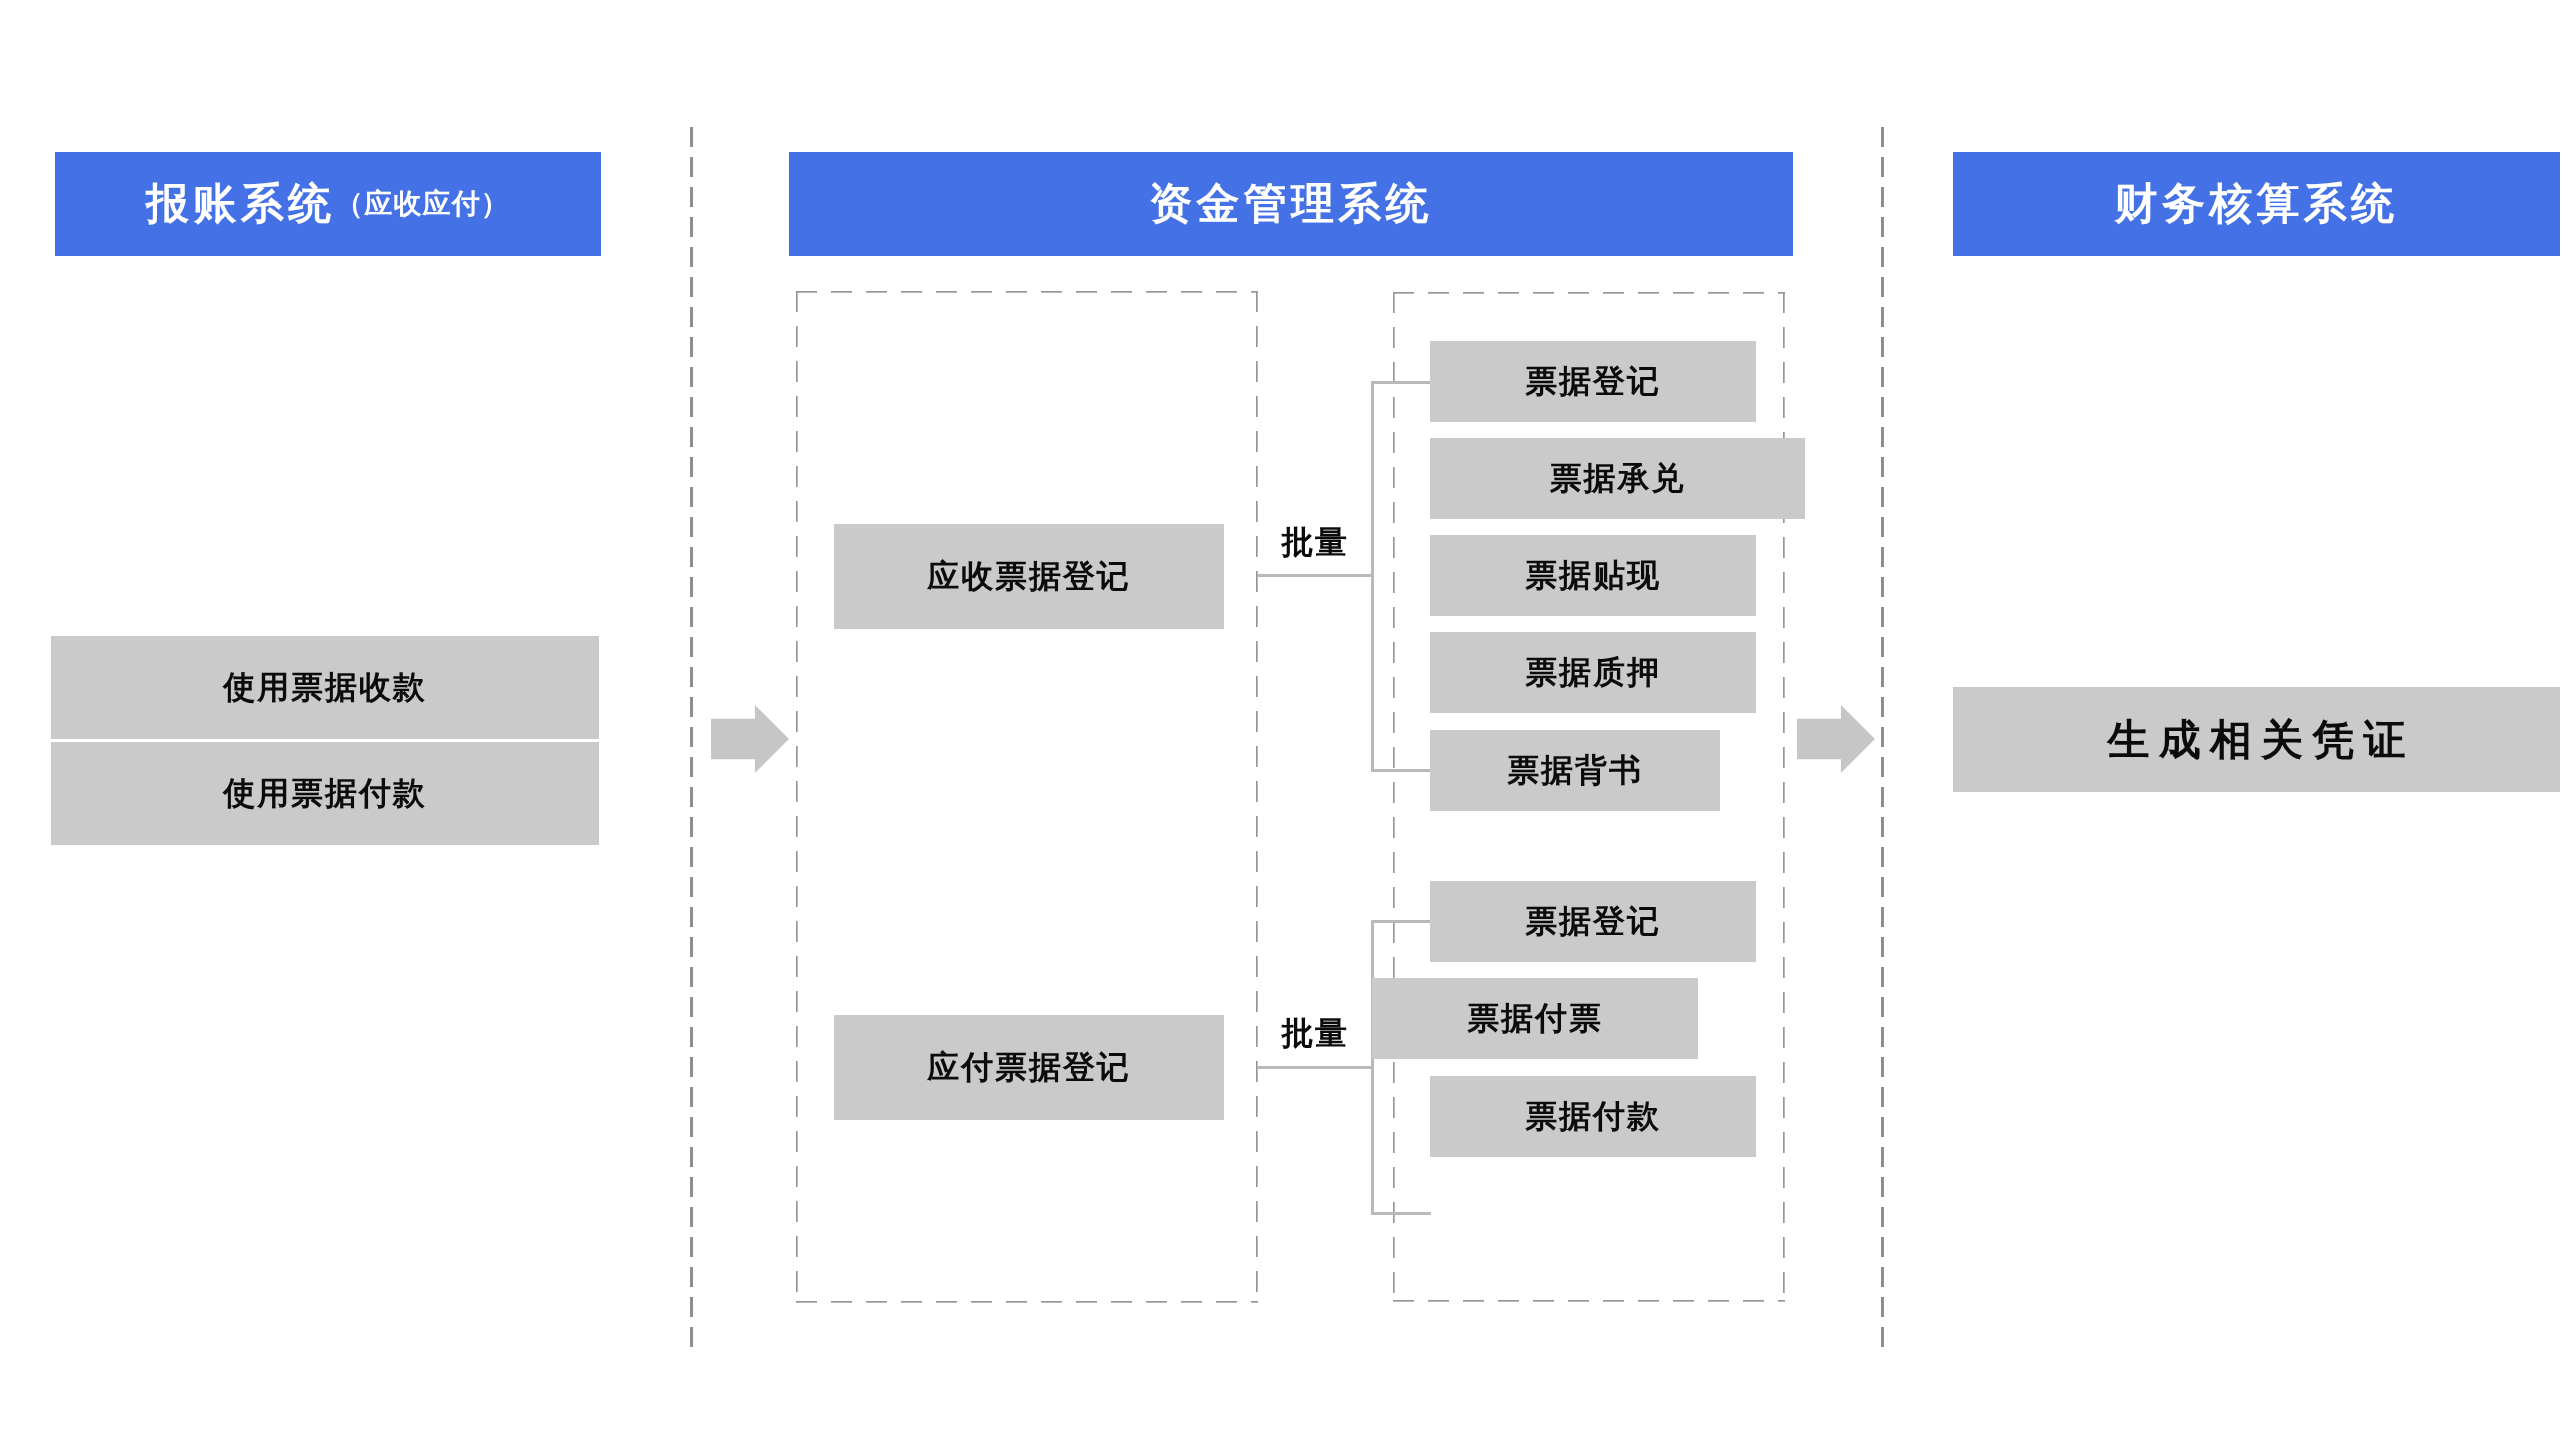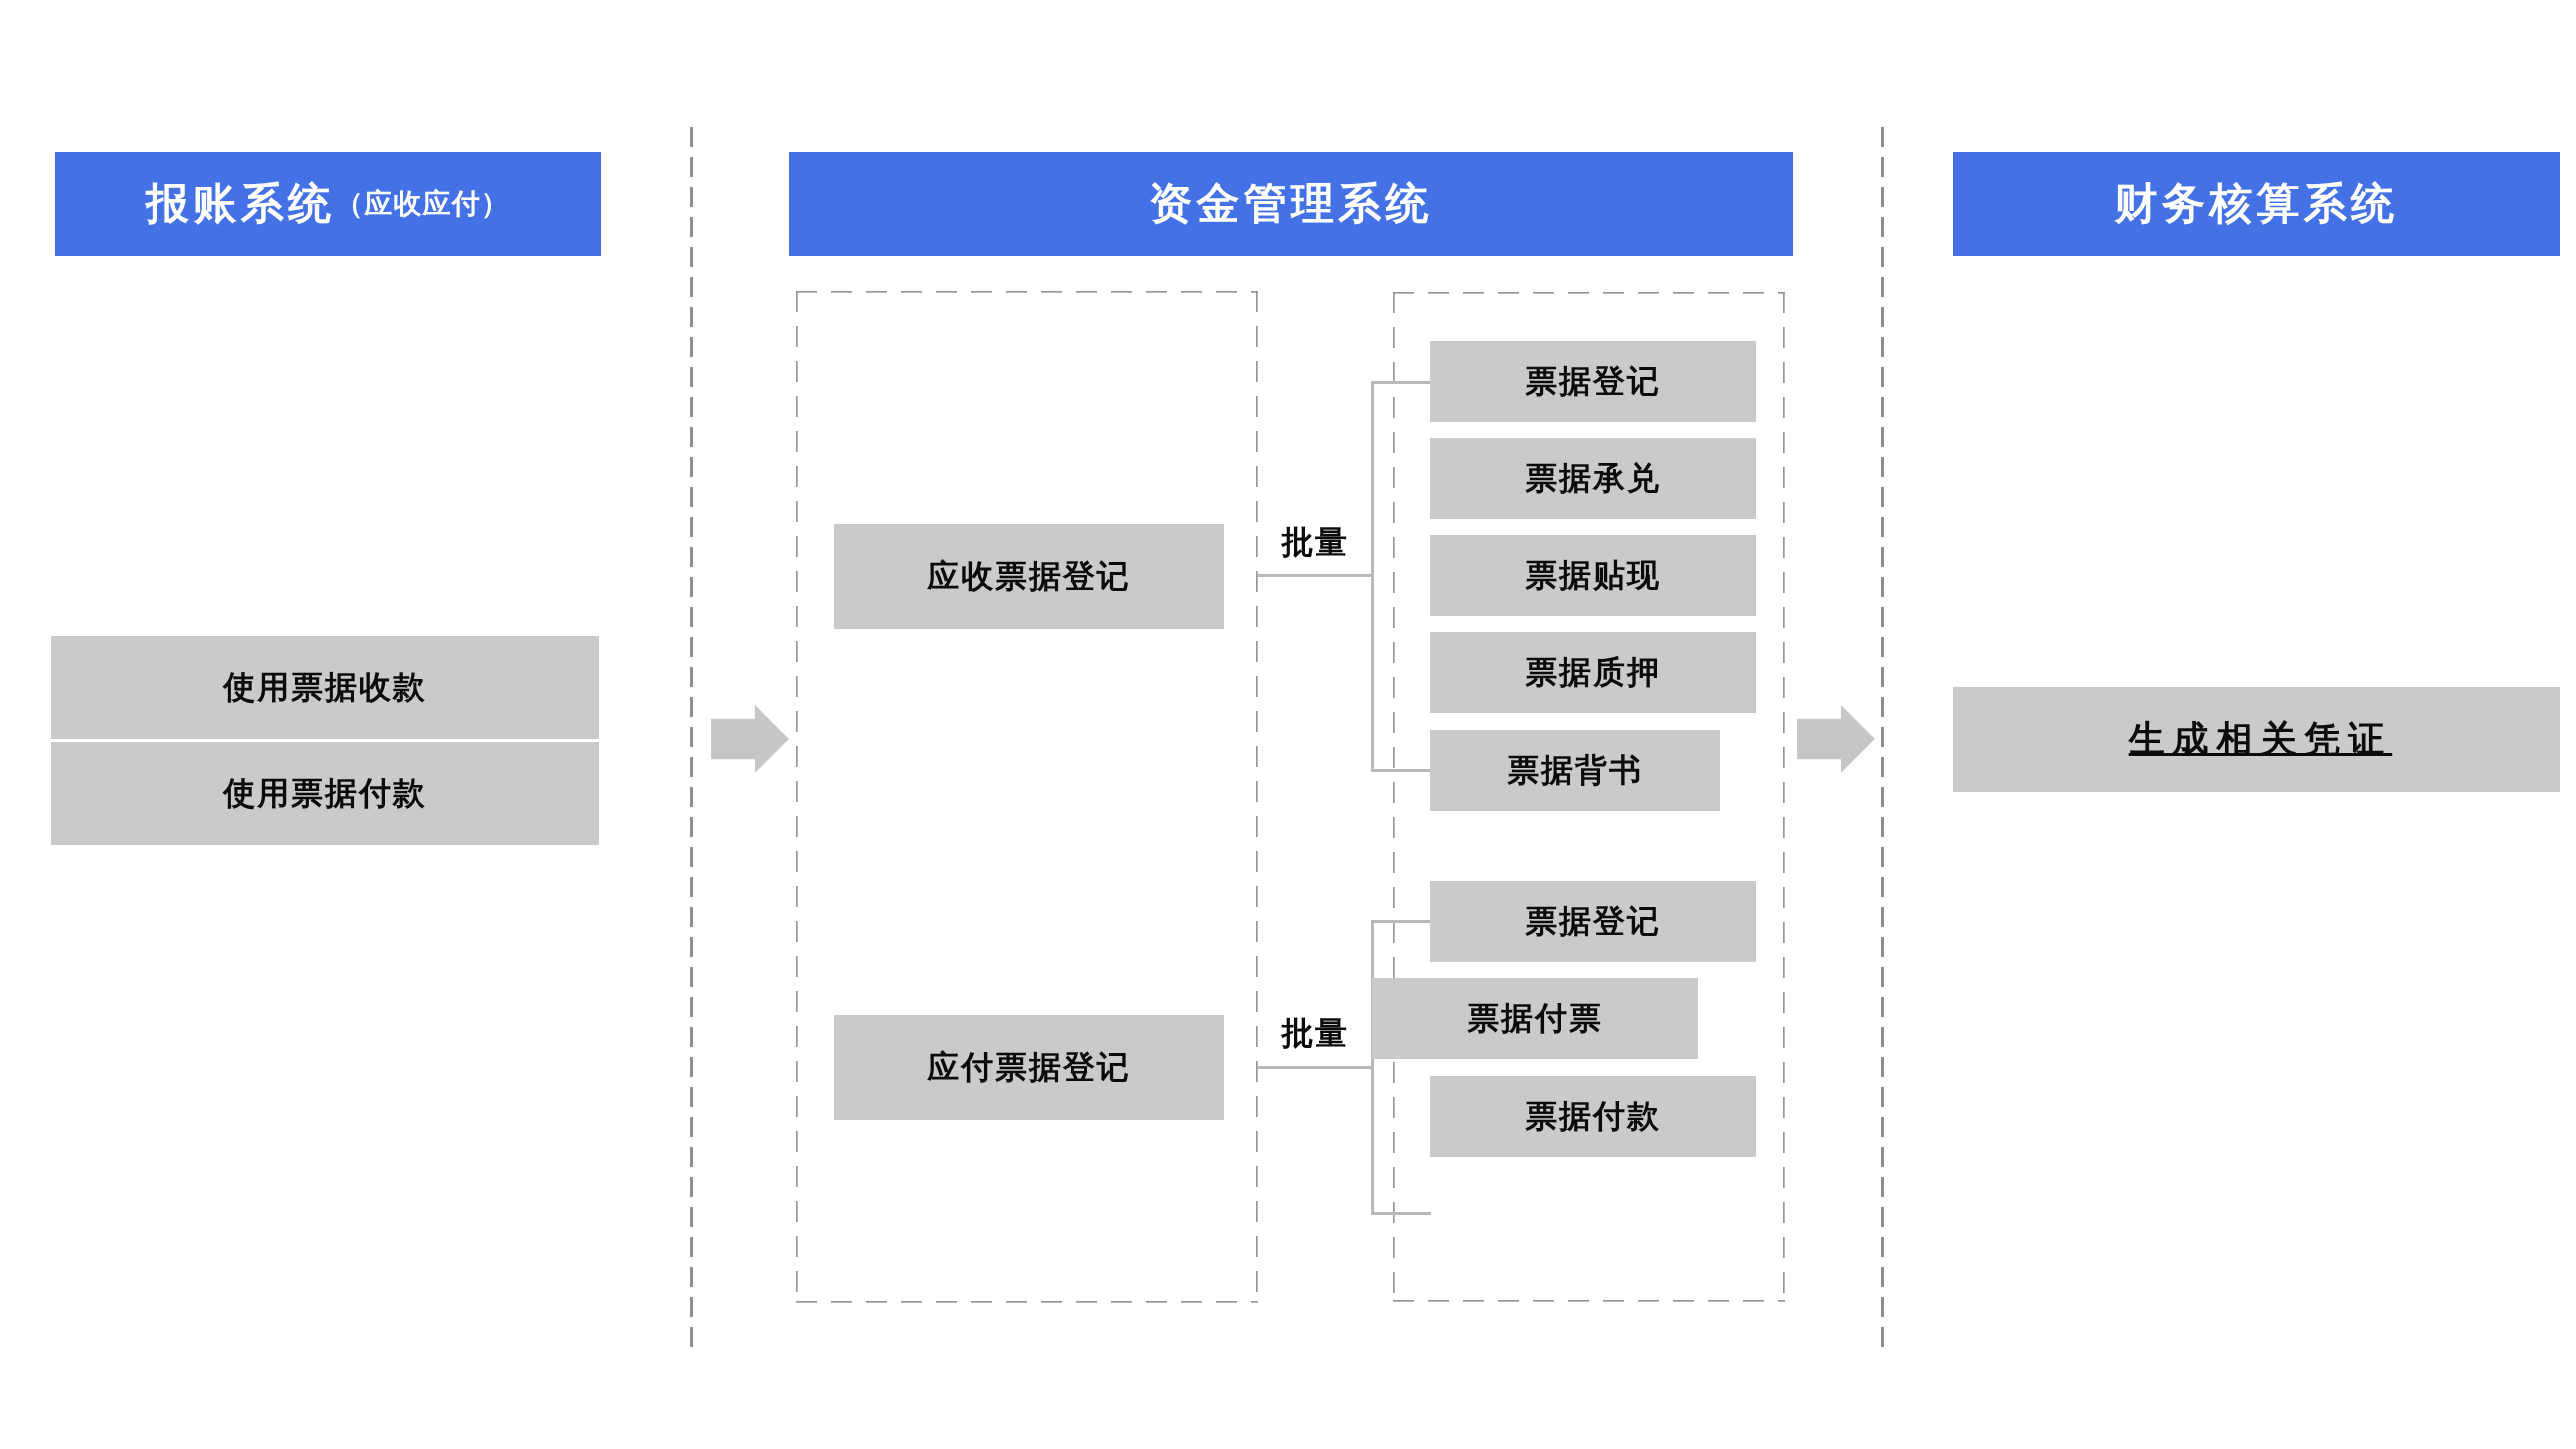--- a/index.html
+++ b/index.html
@@ -58,24 +58,23 @@
     align-items: center;
     justify-content: center;
     white-space: nowrap;
     color: var(--text-dark);
   }
   .gbox .lbl {
     font-size: 32px;
     letter-spacing: 0.06em;
   }
   .gbox .lbl-spaced {
-    font-size: 36px;
+    font-size: 42px;
     letter-spacing: 0.22em;
     text-indent: 0.22em;
-    text-decoration: underline;
   }
 
   
   .divider {
     position: absolute;
     top: 127px;
     width: 2.8px;
     height: 1224px;
     background-image: repeating-linear-gradient(180deg,
       var(--divider-gray) 0px, var(--divider-gray) 20.4px,
@@ -163,21 +162,21 @@
   <div class="hline" style="left:1371px; top:381px; width:60px"></div>
   <div class="hline" style="left:1371px; top:769px; width:60px"></div>
 
   <div class="vline" style="left:1371px; top:920px; height:294px"></div>
   <div class="hline" style="left:1371px; top:920px; width:60px"></div>
   <div class="hline" style="left:1371px; top:1212px; width:60px"></div>
 
   <div class="gbox" style="left:1430px; top:341px; width:326px; height:81px">
     <span class="lbl">票据登记</span>
   </div>
-  <div class="gbox" style="left:1430px; top:438px; width:326px; height:81px">
+  <div class="gbox" style="left:1430px; top:438px; width:375px; height:81px">
     <span class="lbl">票据承兑</span>
   </div>
   <div class="gbox" style="left:1430px; top:535px; width:326px; height:81px">
     <span class="lbl">票据贴现</span>
   </div>
   <div class="gbox" style="left:1430px; top:632px; width:326px; height:81px">
     <span class="lbl">票据质押</span>
   </div>
   <div class="gbox" style="left:1430px; top:730px; width:290px; height:81px">
     <span class="lbl">票据背书</span>

